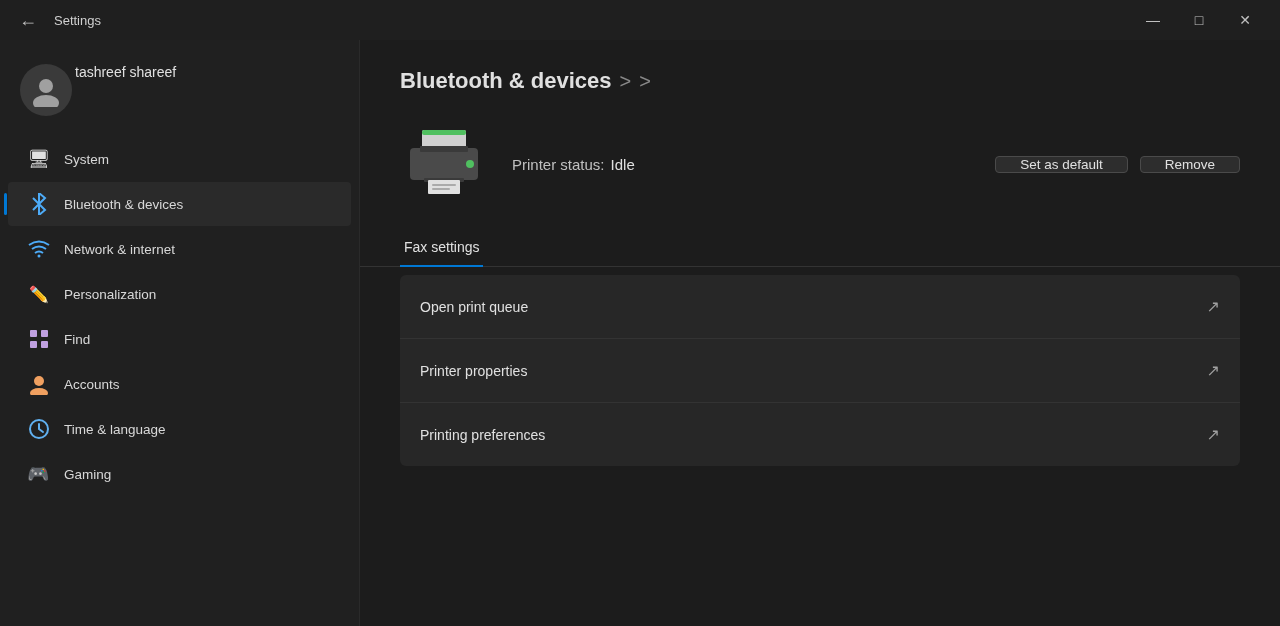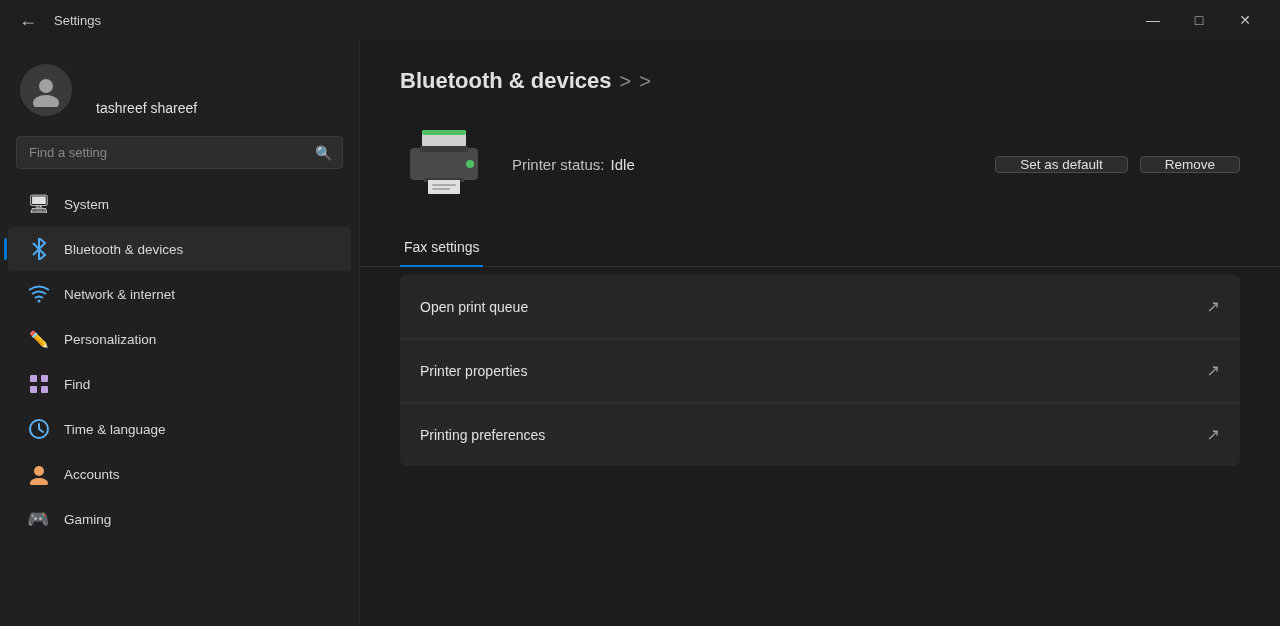--- a/index.html
+++ b/index.html
@@ -73,22 +73,22 @@
       min-width: 360px;
       background: #202020;
       display: flex;
       flex-direction: column;
       padding: 0;
       border-right: 1px solid #2a2a2a;
       overflow: hidden;
     }
     .user-section {
       display: flex;
-      align-items: flex-end;
-      gap: 24px;
+      align-items: flex-start;
+      gap: 3px;
       padding: 24px 20px 20px 20px;
     }
     .avatar {
       width: 52px;
       height: 52px;
       border-radius: 50%;
       background: #3a3a3a;
       display: flex;
       align-items: center;
       justify-content: center;
@@ -318,24 +318,20 @@
     <div class="user-section">
       <div class="avatar">
         <svg width="34" height="34" viewBox="0 0 34 34" fill="none">
           <circle cx="17" cy="13" r="7" fill="#a0a0a0"></circle>
           <ellipse cx="17" cy="30" rx="13" ry="8" fill="#a0a0a0"></ellipse>
         </svg>
       </div>
       <span class="username">tashreef shareef</span>
     </div>
 
-    <div class="search-box">
-      <input class="search-input" type="text" placeholder="Find a setting" style="">
-      <span class="search-icon-wrap">🔍</span>
-    </div>
 
     <ul class="nav-list">
       <li class="nav-item">
         <span class="nav-icon">🖥</span>
         <span class="nav-label">System</span>
       </li>
       <li class="nav-item active">
         <span class="nav-icon" style="color:#4dabf7;">
           <svg width="18" height="22" viewBox="0 0 18 22" fill="none">
             <polyline points="3,5 15,17 9,22 9,0 15,5 3,17" stroke="#4dabf7" stroke-width="2" fill="none"></polyline>
@@ -365,36 +361,36 @@
             <rect x="12" y="1" width="7" height="7" rx="1" fill="#c0a0e0"></rect>
             <rect x="1" y="12" width="7" height="7" rx="1" fill="#c0a0e0"></rect>
             <rect x="12" y="12" width="7" height="7" rx="1" fill="#c0a0e0"></rect>
           </svg>
         </span>
         <span class="nav-label">Find</span>
       </li>
       <li class="nav-item">
         <span class="nav-icon">
           <svg width="22" height="22" viewBox="0 0 22 22" fill="none">
+            <circle cx="11" cy="8" r="5" fill="#f0a060"></circle>
+            <ellipse cx="11" cy="20" rx="9" ry="5" fill="#f0a060"></ellipse>
+          </svg>
+        </span>
+        <span class="nav-label">Accounts</span>
+      </li>
+      <li class="nav-item">
+        <span class="nav-icon">
+          <svg width="22" height="22" viewBox="0 0 22 22" fill="none">
             <circle cx="11" cy="11" r="9" stroke="#60b0f0" stroke-width="2"></circle>
             <path d="M11 6 L11 11 L15 14" stroke="#60b0f0" stroke-width="2" stroke-linecap="round"></path>
           </svg>
         </span>
         <span class="nav-label">Time &amp; language</span>
       </li>
       <li class="nav-item">
-        <span class="nav-icon">
-          <svg width="22" height="22" viewBox="0 0 22 22" fill="none">
-            <circle cx="11" cy="8" r="5" fill="#f0a060"></circle>
-            <ellipse cx="11" cy="20" rx="9" ry="5" fill="#f0a060"></ellipse>
-          </svg>
-        </span>
-        <span class="nav-label">Accounts</span>
-      </li>
-      <li class="nav-item">
         <span class="nav-icon">🎮</span>
         <span class="nav-label">Gaming</span>
       </li>
     </ul>
   </div>
 
   <div class="main-content">
 
     <div class="breadcrumb">
       <span class="breadcrumb-link">Bluetooth &amp; devices</span>

